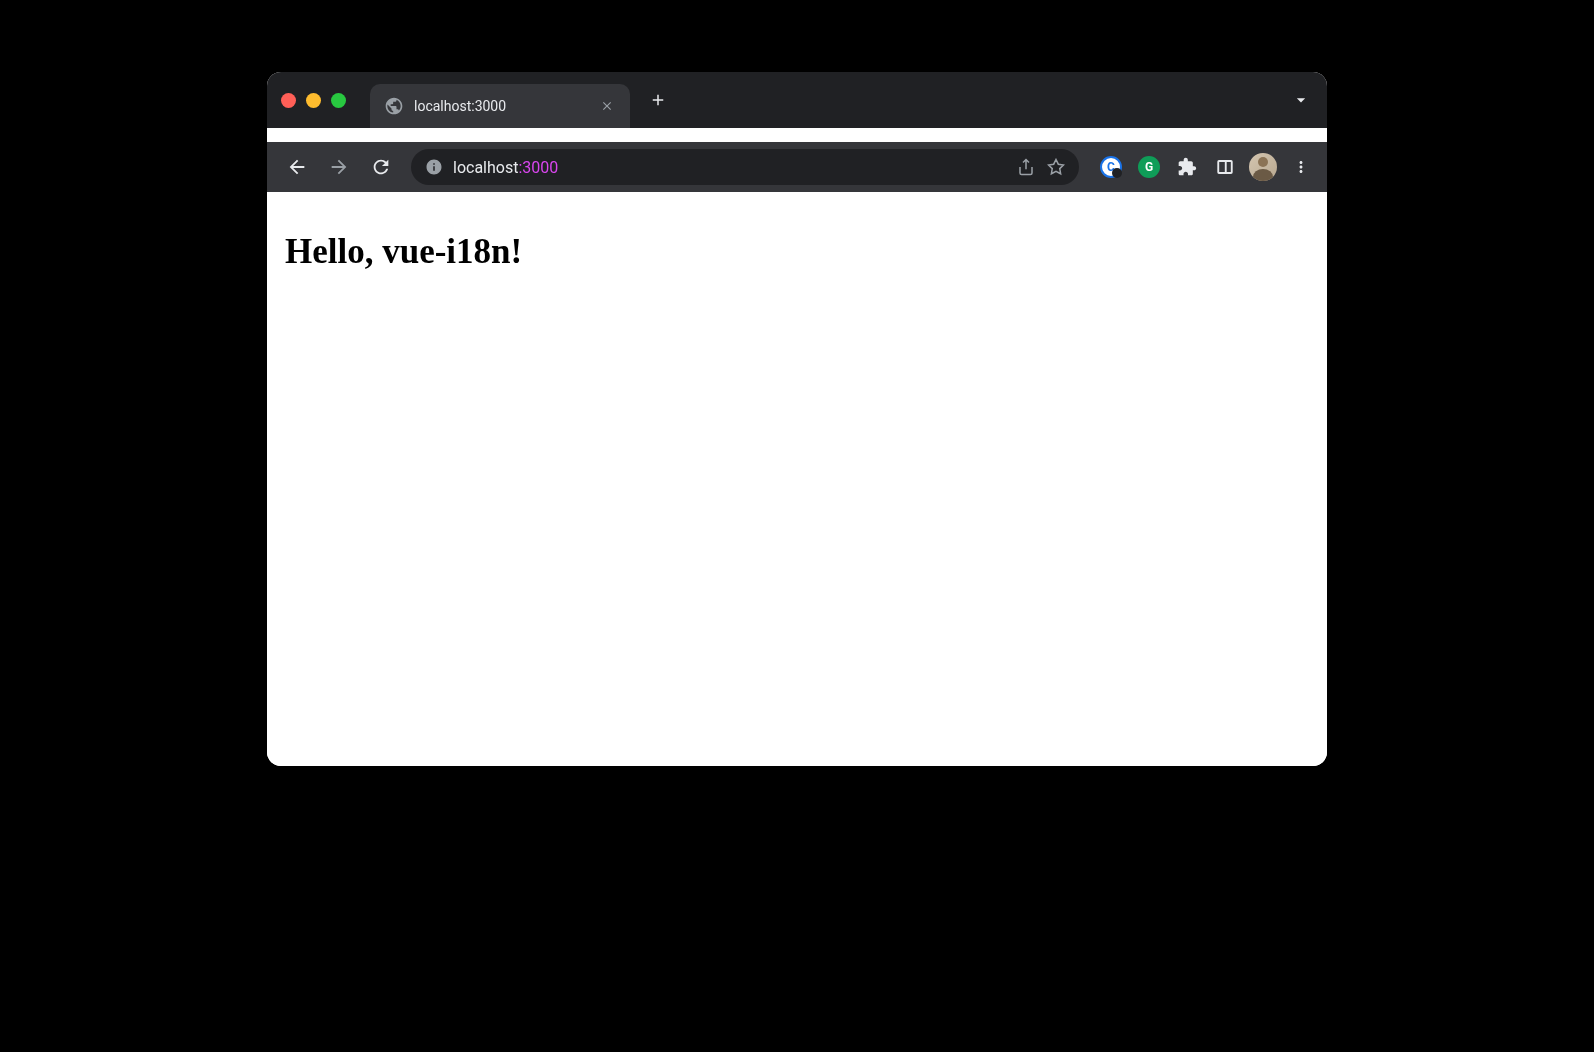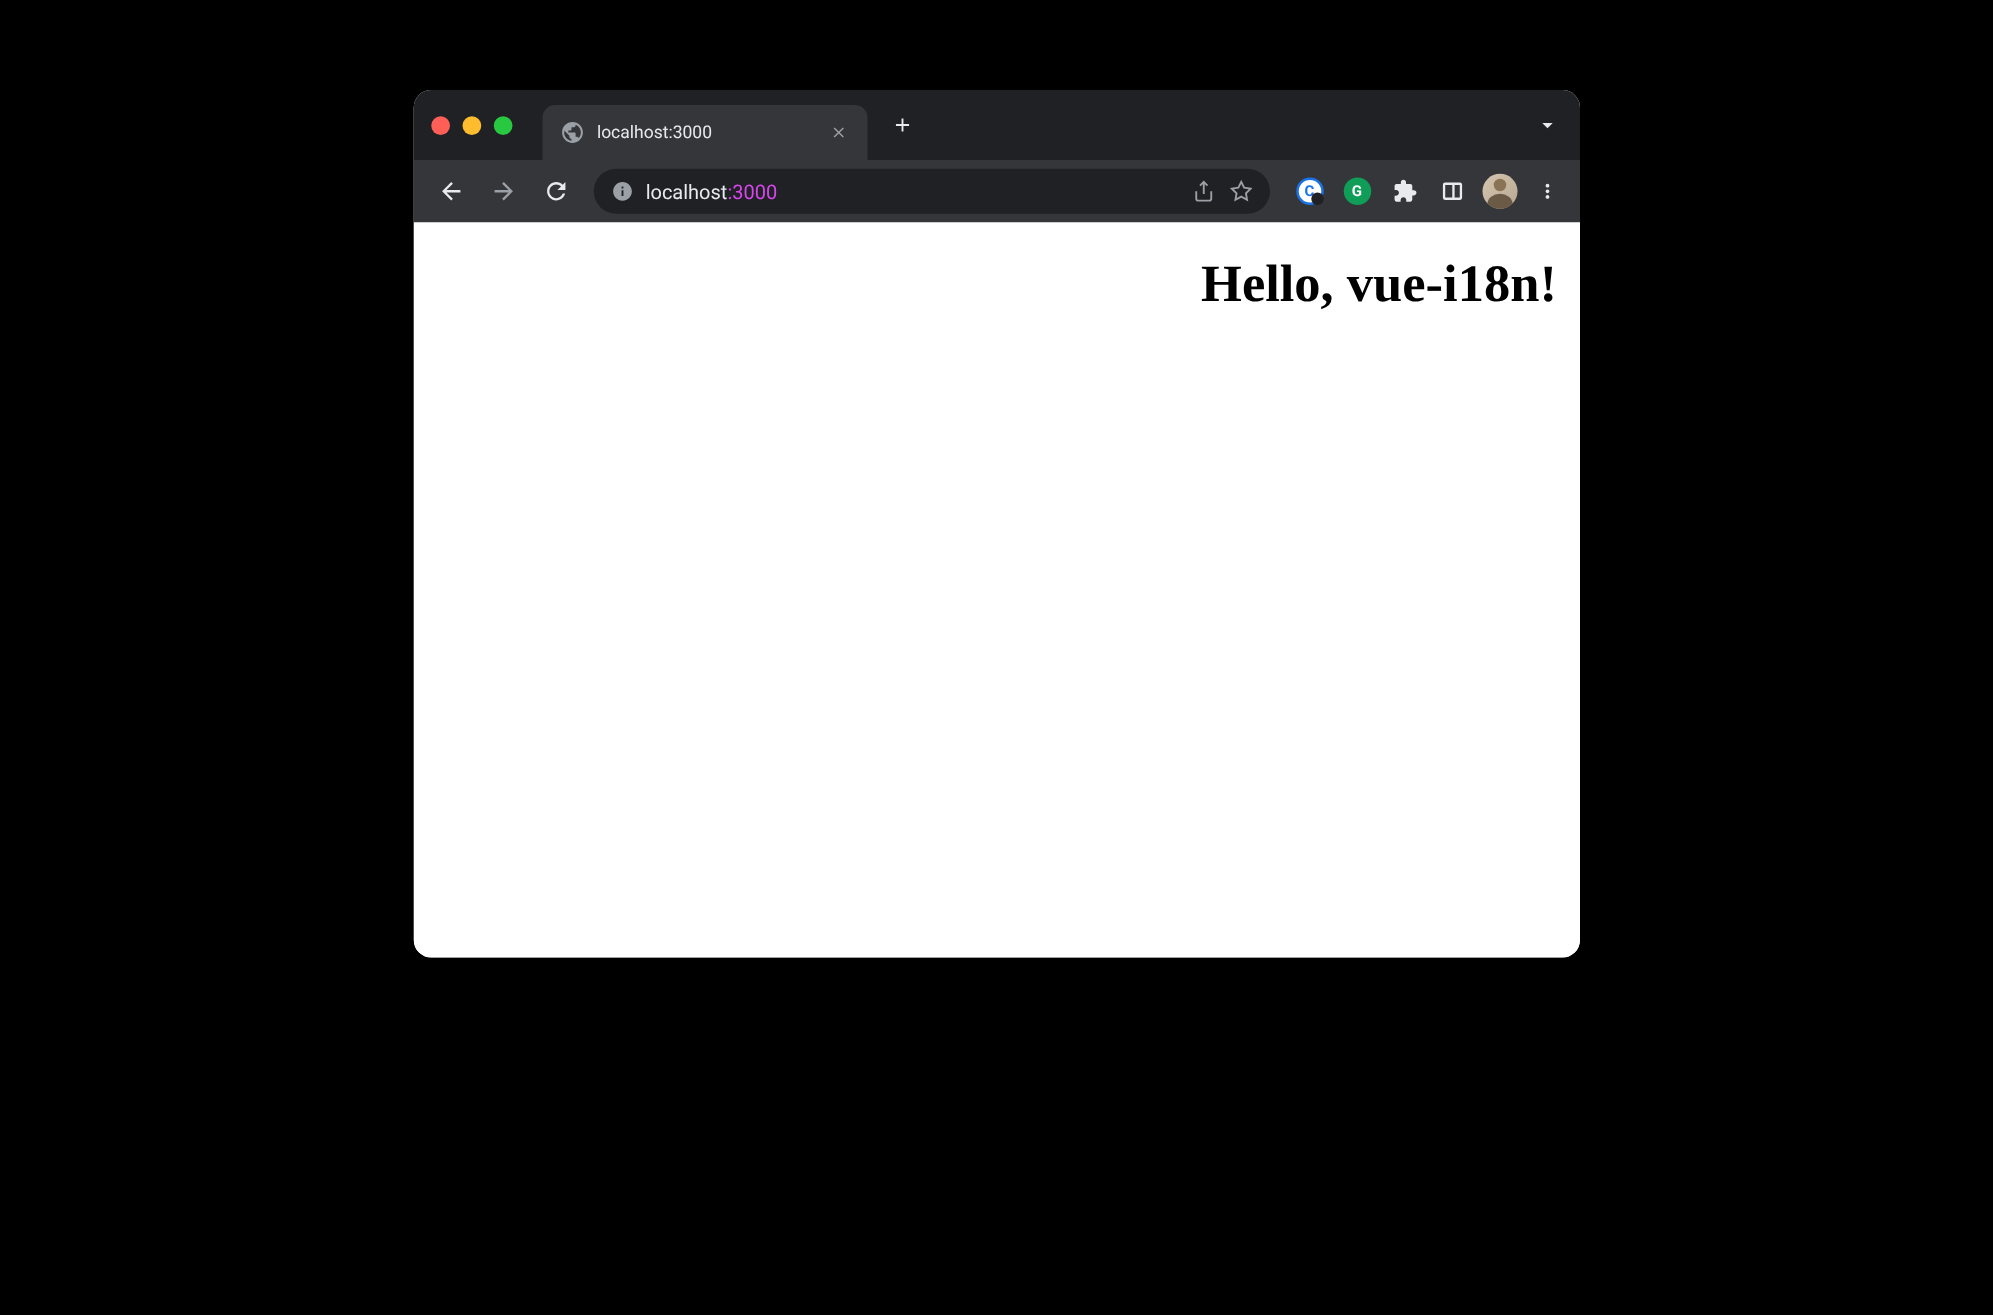--- a/index.html
+++ b/index.html
@@ -11,28 +11,29 @@
       background: #000;
       width: 1594px;
       height: 1052px;
       font-family: -apple-system, BlinkMacSystemFont, "Segoe UI", Roboto, sans-serif;
       display: flex;
       align-items: flex-start;
       justify-content: center;
       padding-top: 72px;
     }
     .browser-window {
-      width: 933px;
+      width: 1060px;
       height: 694px;
       background: #fff;
       border-radius: 14px;
       overflow: hidden;
       box-shadow: 0 30px 60px rgba(0,0,0,0.5);
       display: flex;
       flex-direction: column;
+      gap: 14px;
     }
     .titlebar {
       background: #202124;
       height: 56px;
       display: flex;
       align-items: center;
       padding: 0 14px;
       position: relative;
     }
     .traffic-lights {
@@ -280,24 +281,23 @@
       width: 18px;
       height: 18px;
     }
     .content {
       flex: 1;
       background: #fff;
       padding: 26px 18px;
     }
     .content h1 {
       font-family: Georgia, "Times New Roman", serif;
-      font-size: 42px;
+      font-size: 35px;
       font-weight: bold;
       color: #000;
-      text-align: right;
     }
   </style>
 </head>
 <body>
 
 <div class="browser-window">
   <div class="titlebar">
     <div class="traffic-lights">
       <div class="traffic-light tl-red"></div>
       <div class="traffic-light tl-yellow"></div>

